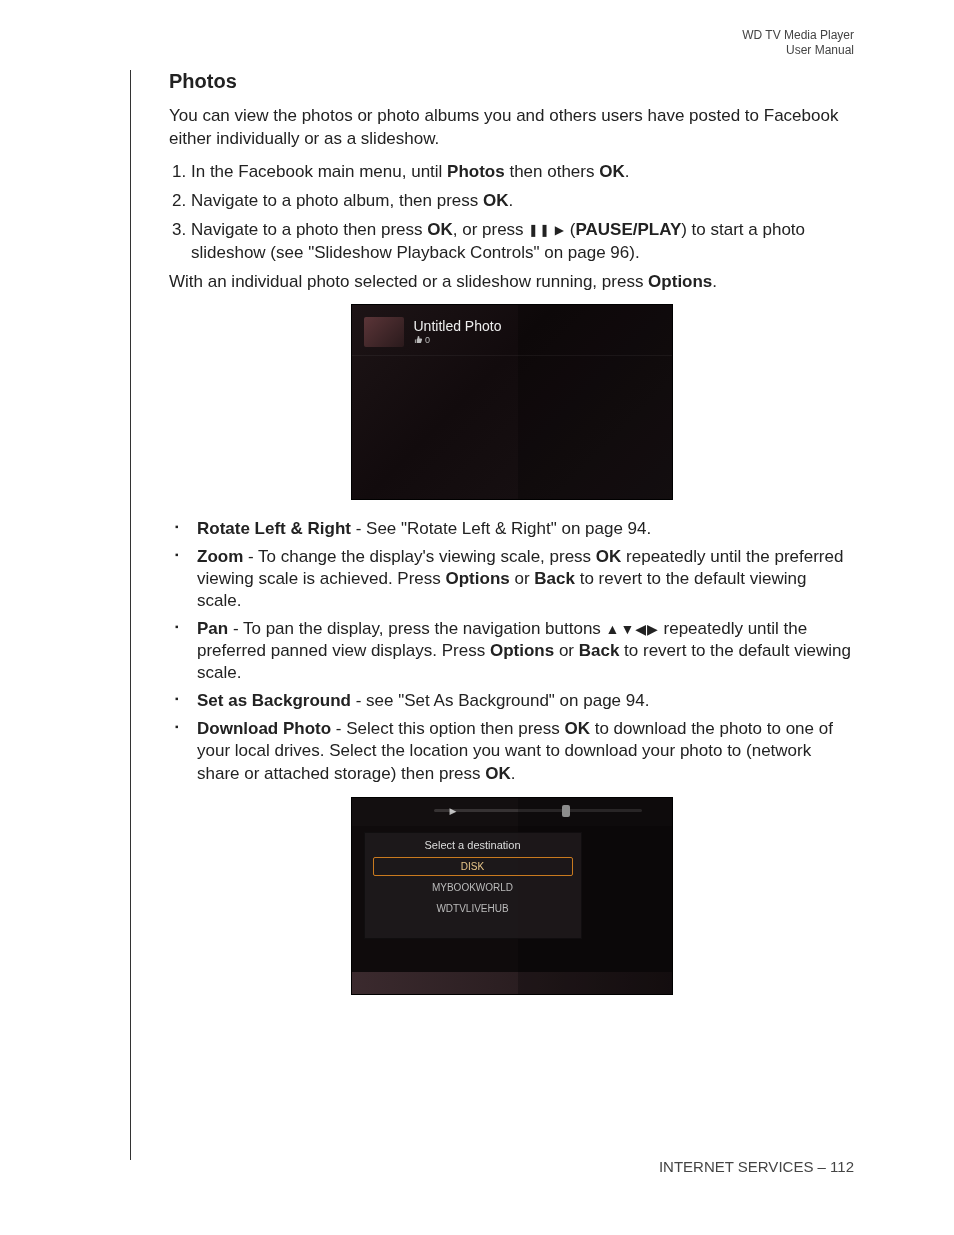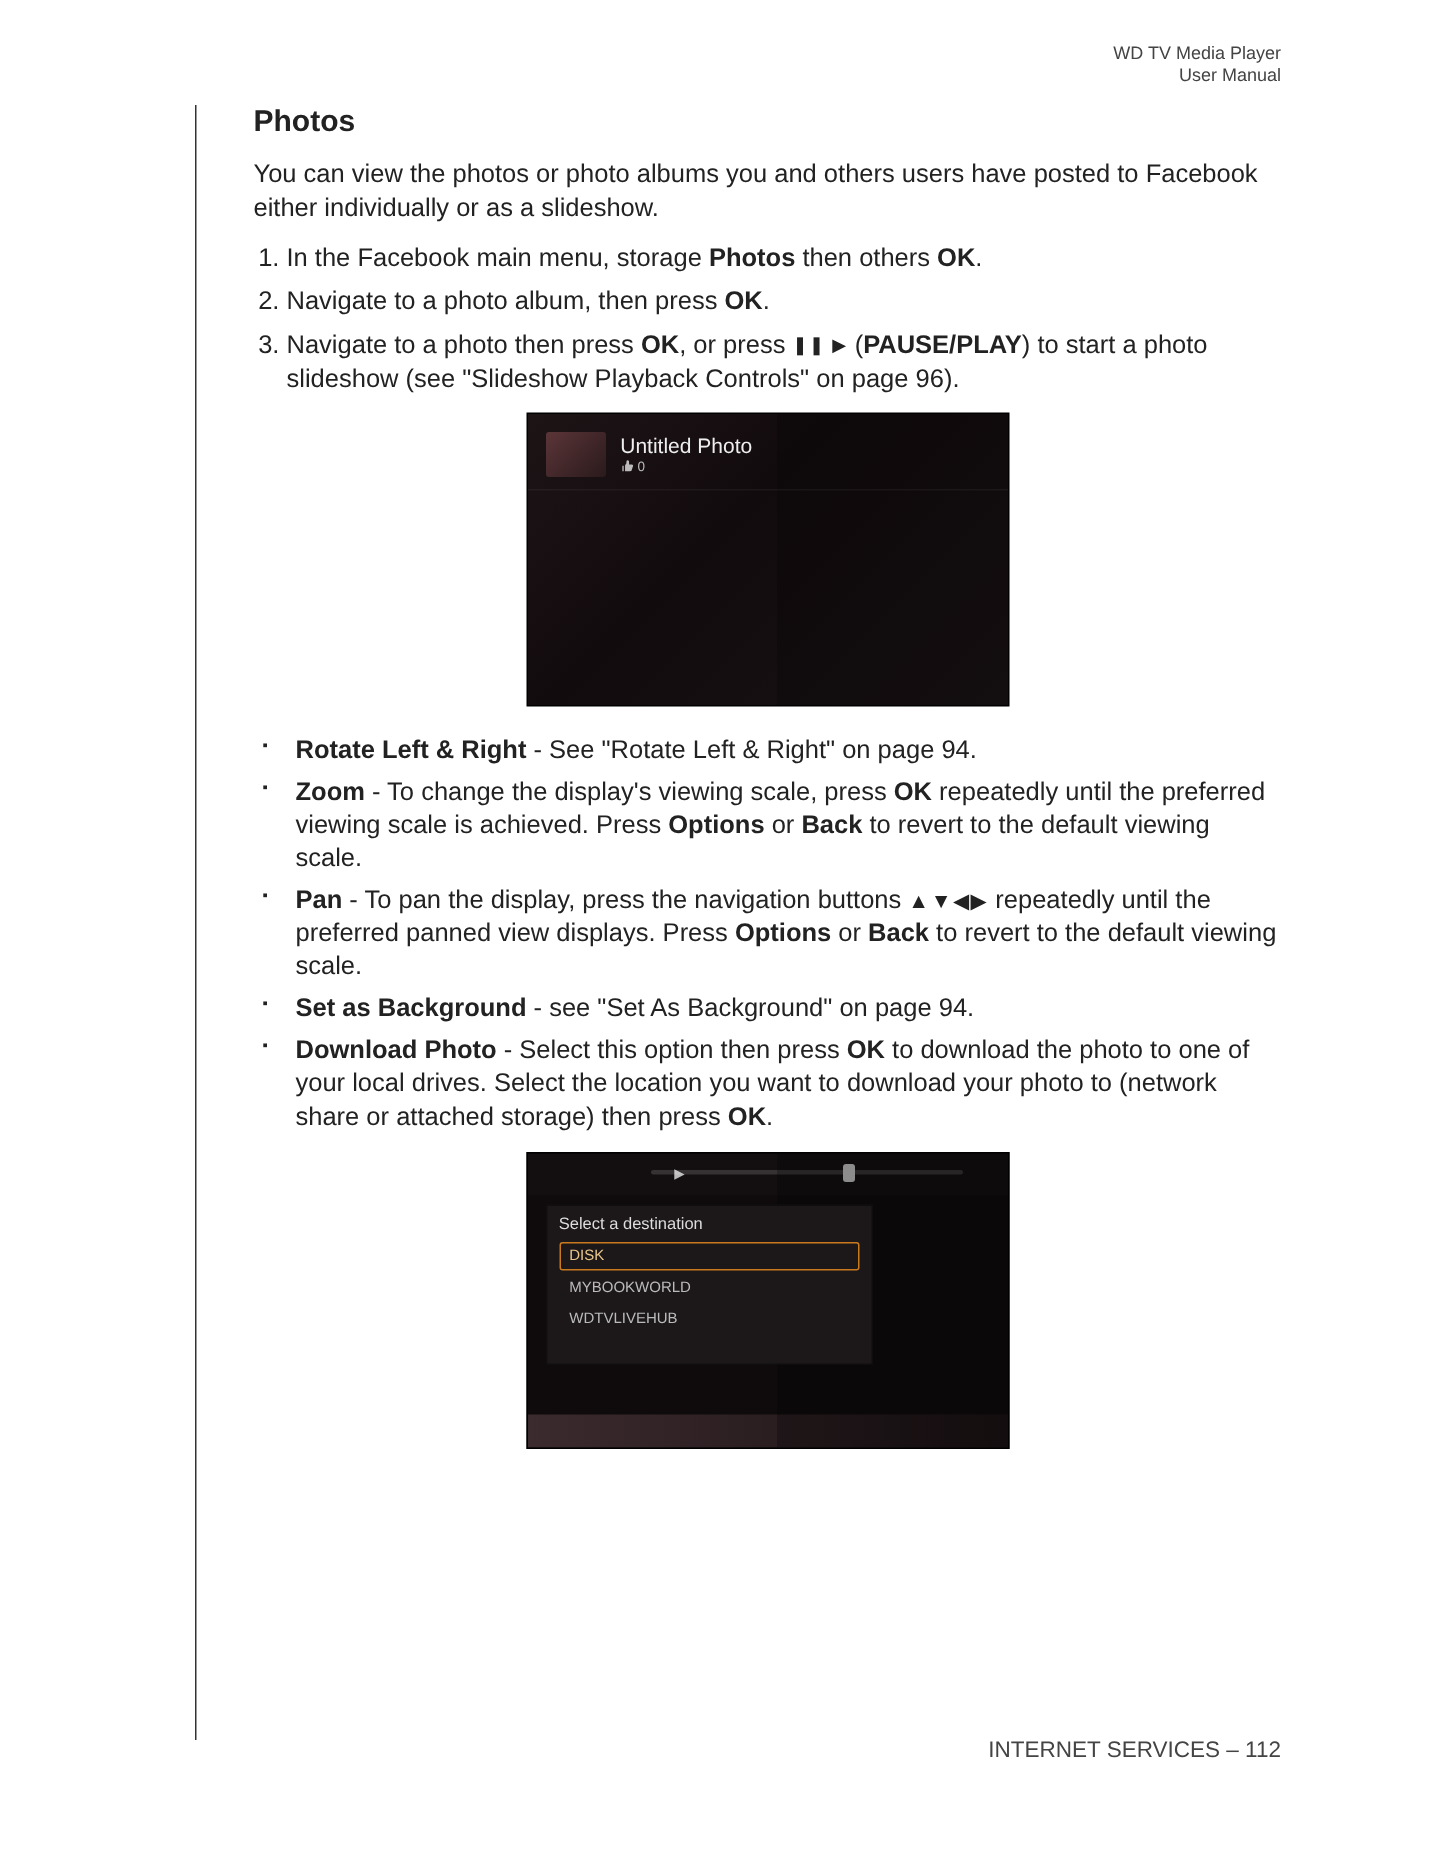--- a/index.html
+++ b/index.html
@@ -138,20 +138,21 @@
     position: absolute; top: 8px; left: 98px; color: #bbb; font-size: 9px;
   }
   .dest-panel {
     margin: 6px 12px;
     background: rgba(30,26,28,0.9);
     border: 1px solid rgba(0,0,0,0.4);
     padding: 6px 8px 18px 8px;
     width: 200px;
     position: relative;
     z-index: 1;
+    text-align: center;
   }
   .dest-title { font-size: 11px; color: #ddd; margin-bottom: 6px; }
   .dest-item {
     font-size: 10px;
     padding: 3px 6px;
     border: 1px solid transparent;
     color: #bbb;
     margin-bottom: 2px;
     border-radius: 2px;
   }
@@ -181,31 +182,34 @@
 </div>
 
 <div class="content">
 
   <h2 class="photos">Photos</h2>
 
   <p>You can view the photos or photo albums you and others users have posted to Facebook either individually or as a slideshow.</p>
 
   <ol class="steps">
     <li>
-      <span>In the Facebook main menu, storage </span><span class="b">Photos</span><span> then others </span><span class="b">OK</span><span>.</span>
+      <span>In the Facebook main menu, until </span><span class="b">Photos</span><span> then others </span><span class="b">OK</span><span>.</span>
     </li>
     <li>
       <span>Navigate to a photo album, then press </span><span class="b">OK</span><span>.</span>
     </li>
     <li>
       <span>Navigate to a photo then press </span><span class="b">OK</span><span>, or press </span><span class="pp-icons">❚❚ ▶</span> (<span class="b">PAUSE/PLAY</span><span>) to start a photo slideshow (see "Slideshow Playback Controls" on page 96).</span>
     </li>
   </ol>
 
 
+  <p>
+    <span>With an individual photo selected or a slideshow running, press </span><span class="b">Options</span><span>.</span>
+  </p>
 
   <div class="shot shot1">
     <div class="shot-head">
       <div class="thumb"></div>
       <div>
         <div class="shot-title">Untitled Photo</div>
         <div class="shot-sub">
           <svg width="9" height="9" viewBox="0 0 10 10">
               <path d="M1 5h1v4H1zM3 5c0-1 1-1 1-2s0-2 1-2 1 1 1 2v1h2c1 0 1 1 1 1l-1 3c0 1-1 1-1 1H3z" fill="#bbb"></path>
             </svg>

